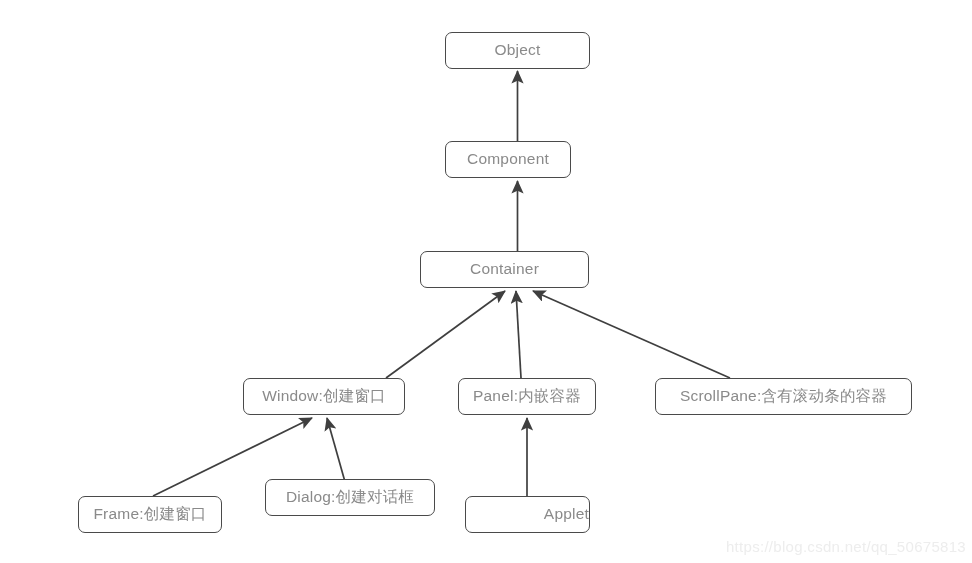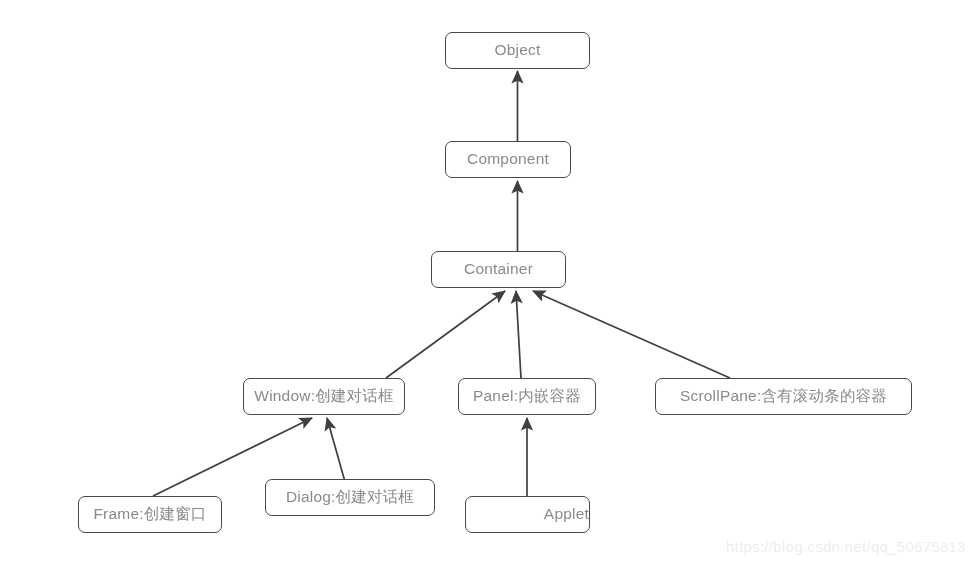--- a/index.html
+++ b/index.html
@@ -87,26 +87,26 @@
   </svg>
 
   <div class="node-box" style="left:445px; top:32px; width:145px; height:37px;">
     <span class="node-label">Object</span>
   </div>
 
   <div class="node-box" style="left:445px; top:141px; width:126px; height:37px;">
     <span class="node-label">Component</span>
   </div>
 
-  <div class="node-box" style="left:431px; top:251px; width:135px; height:37px;">
+  <div class="node-box" style="left:420px; top:251px; width:169px; height:37px;">
     <span class="node-label">Container</span>
   </div>
 
   <div class="node-box" style="left:243px; top:378px; width:162px; height:37px;">
-    <span class="node-label">Window:创建对话框</span>
+    <span class="node-label">Window:创建窗口</span>
   </div>
 
   <div class="node-box" style="left:458px; top:378px; width:138px; height:37px;">
     <span class="node-label">Panel:内嵌容器</span>
   </div>
 
   <div class="node-box" style="left:655px; top:378px; width:257px; height:37px;">
     <span class="node-label">ScrollPane:含有滚动条的容器</span>
   </div>
 

